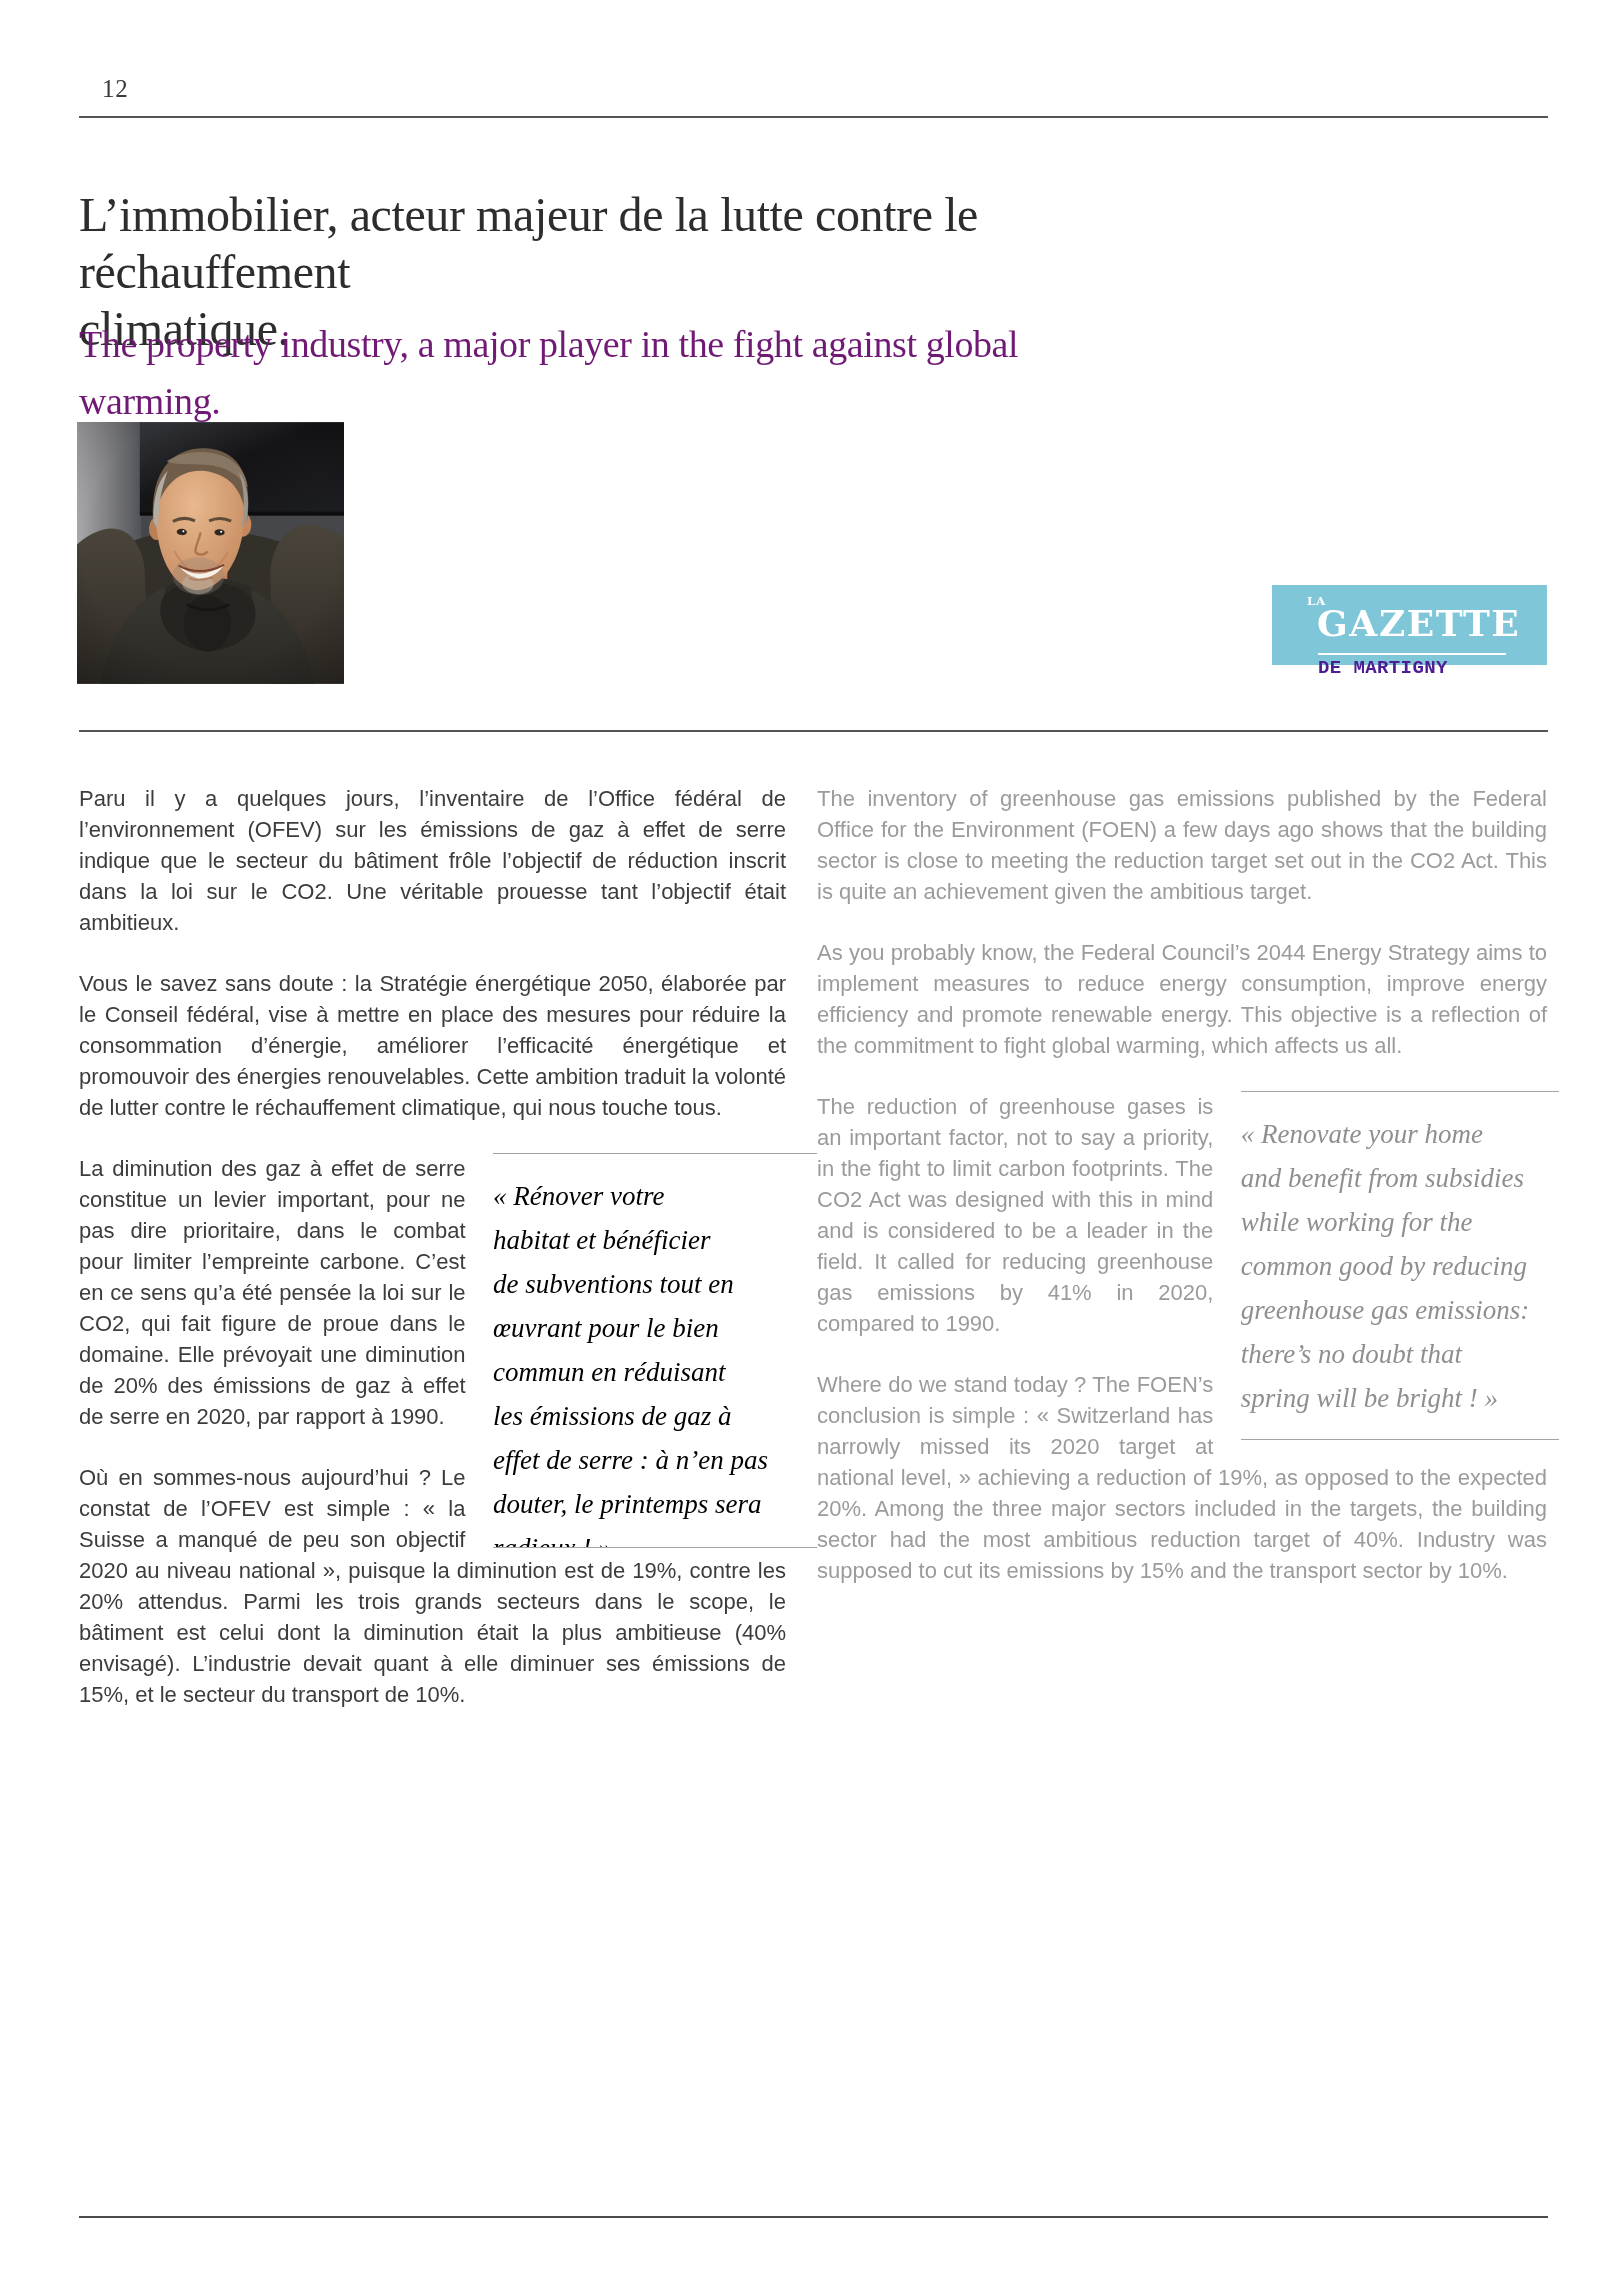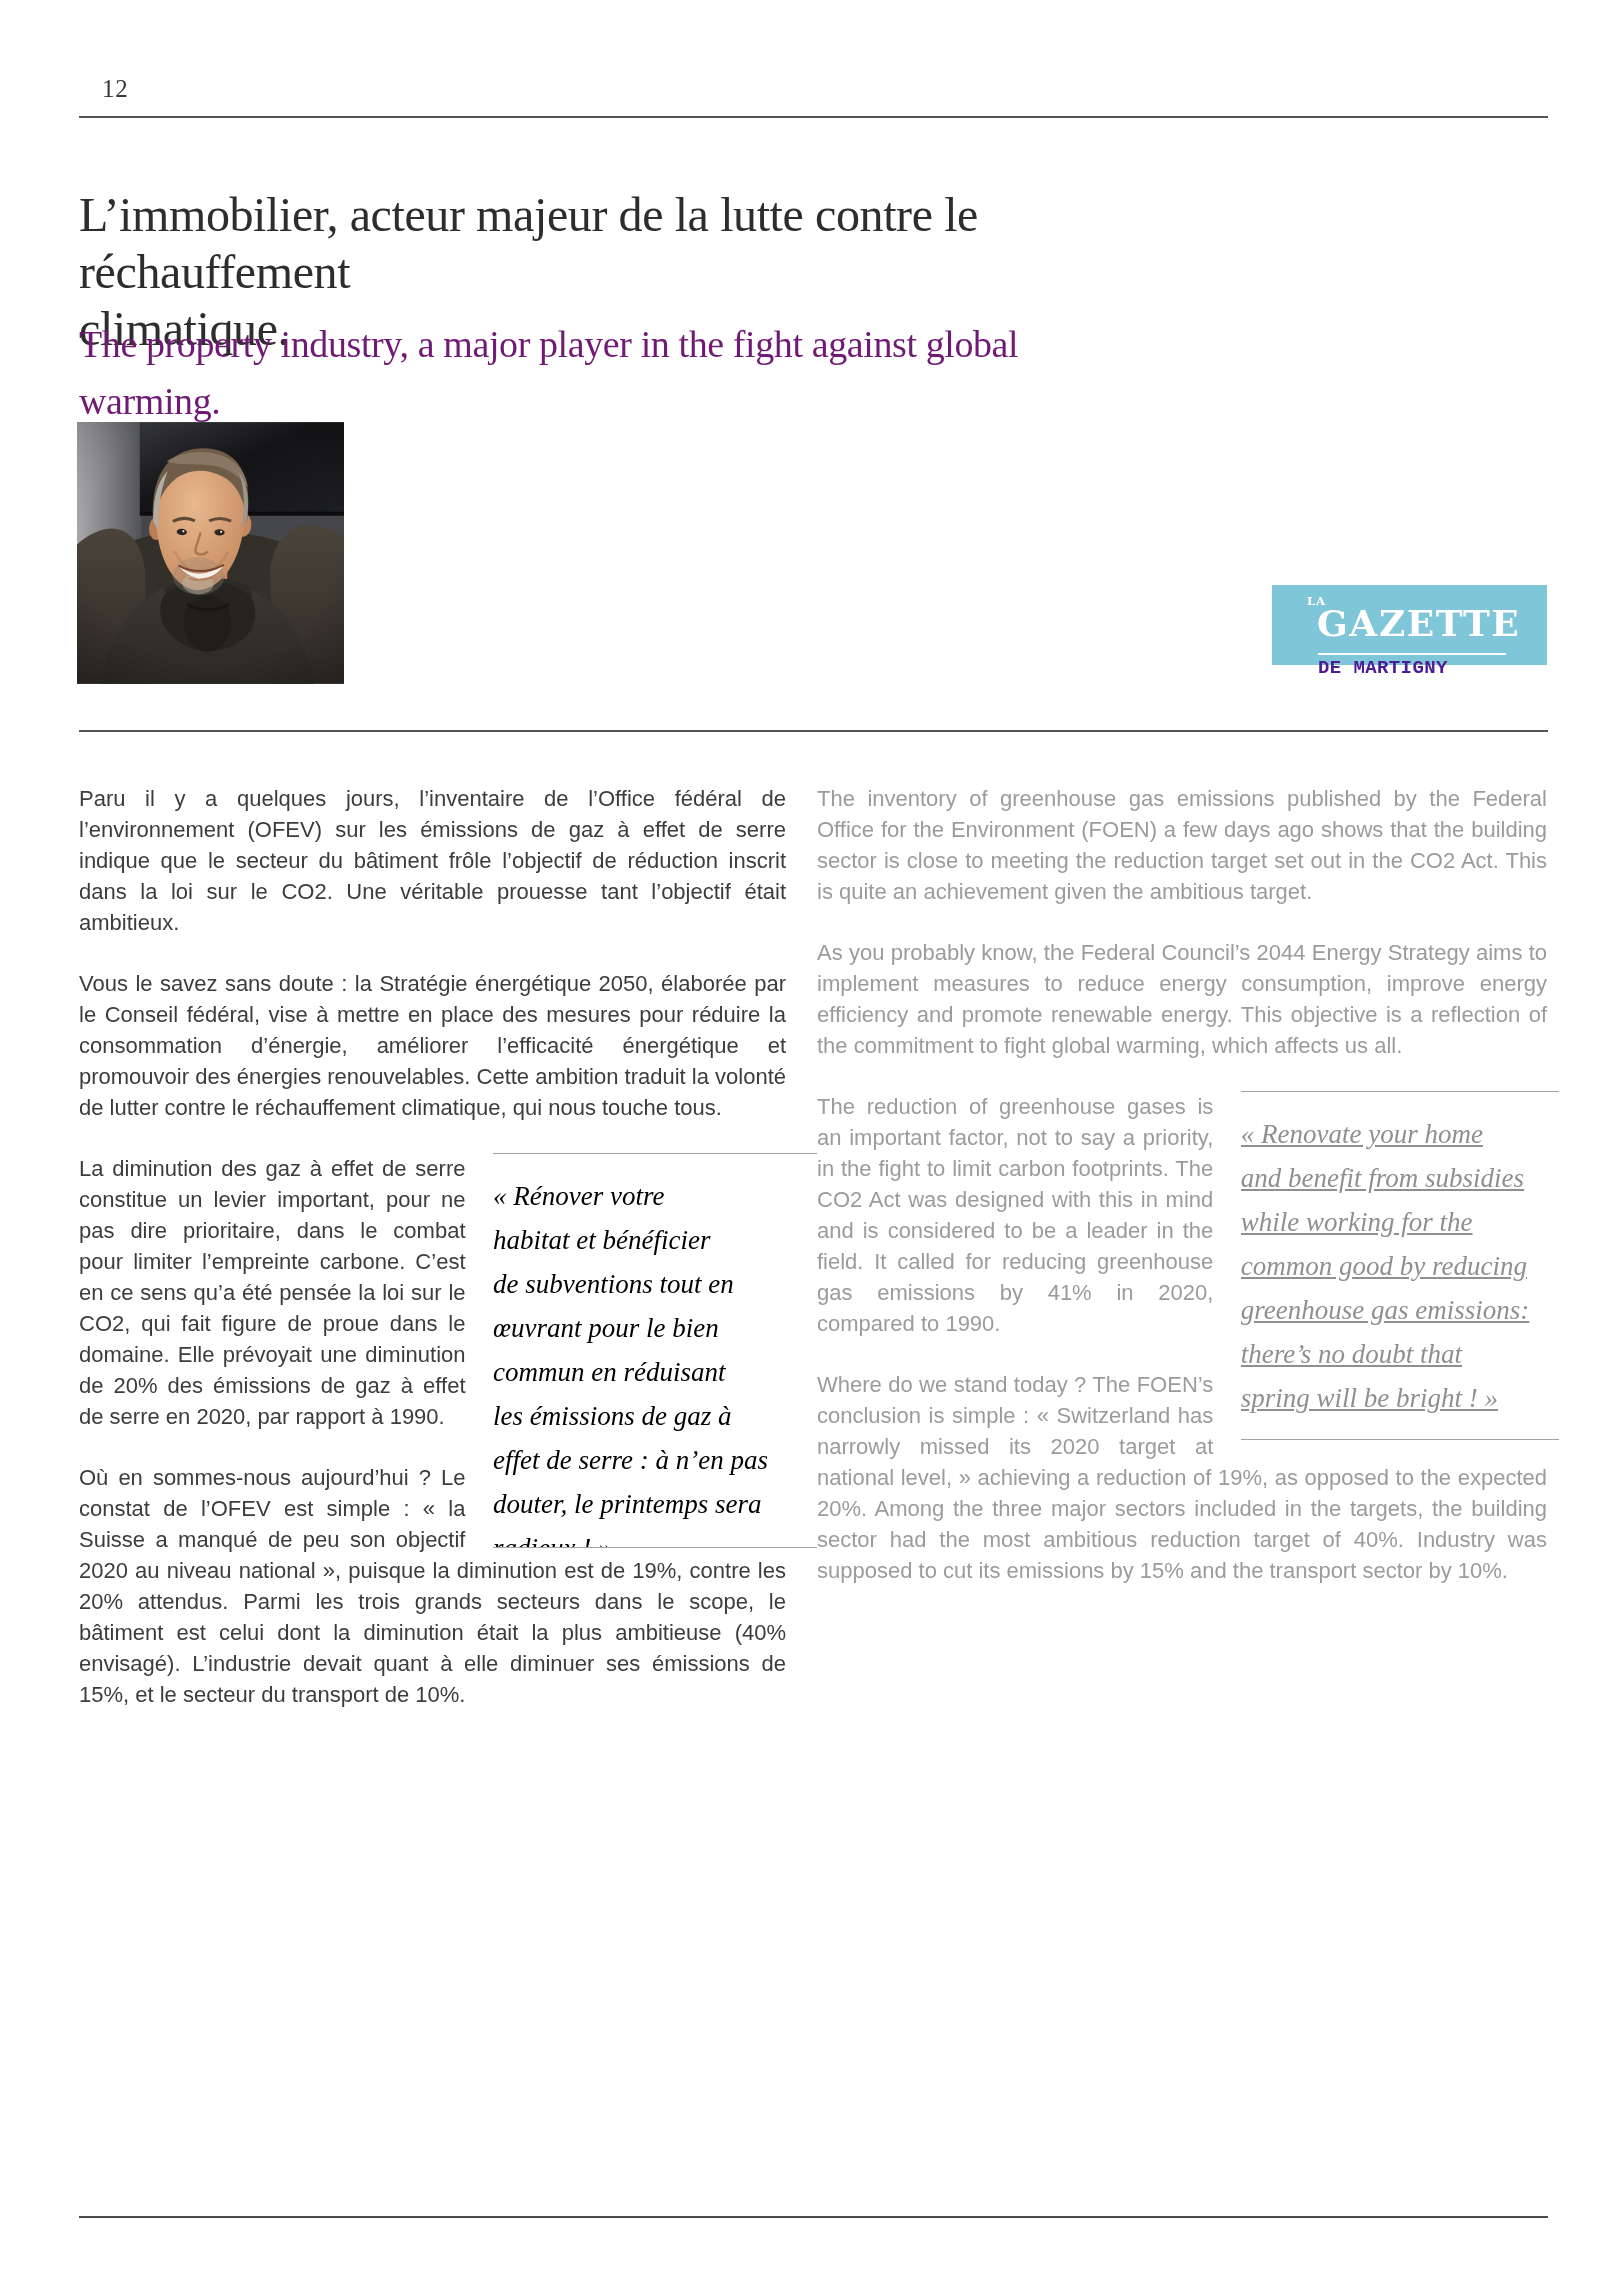--- a/index.html
+++ b/index.html
@@ -35,21 +35,21 @@
   .columns{position:absolute;left:79px;top:783px;width:1469px;}
   .col{position:absolute;top:0;font-size:22px;line-height:31px;text-align:justify;}
   .col p{margin:0 0 30px 0;}
   .col-fr{left:0;width:707px;color:#3c3c3c;}
   .col-en{left:738px;width:730px;color:#9b9b9b;}
 
   .pullquote{float:right;box-sizing:border-box;overflow:hidden;text-align:left;
         font-family:"Liberation Serif",serif;font-style:italic;font-size:27px;line-height:44px;
         border-top:1.6px solid #a3a3a3;border-bottom:1.6px solid #a3a3a3;padding:20.4px 0 0 0;}
   .pq-fr{width:324px;height:395px;margin:0 -31px 0 27.5px;color:#000000;}
-  .pq-en{width:318px;height:349px;margin:0 -11.8px 0 27.5px;color:#8f8f8f;text-decoration:underline;}
+  .pq-en{width:318px;height:349px;margin:0 -11.8px 0 27.5px;color:#8f8f8f;}
   .preline{white-space:pre-line;}
 </style>
 </head>
 <body>
 
 <div class="page">
 
   <div class="page-number">12</div>
   <div class="rule rule-top"></div>
 

